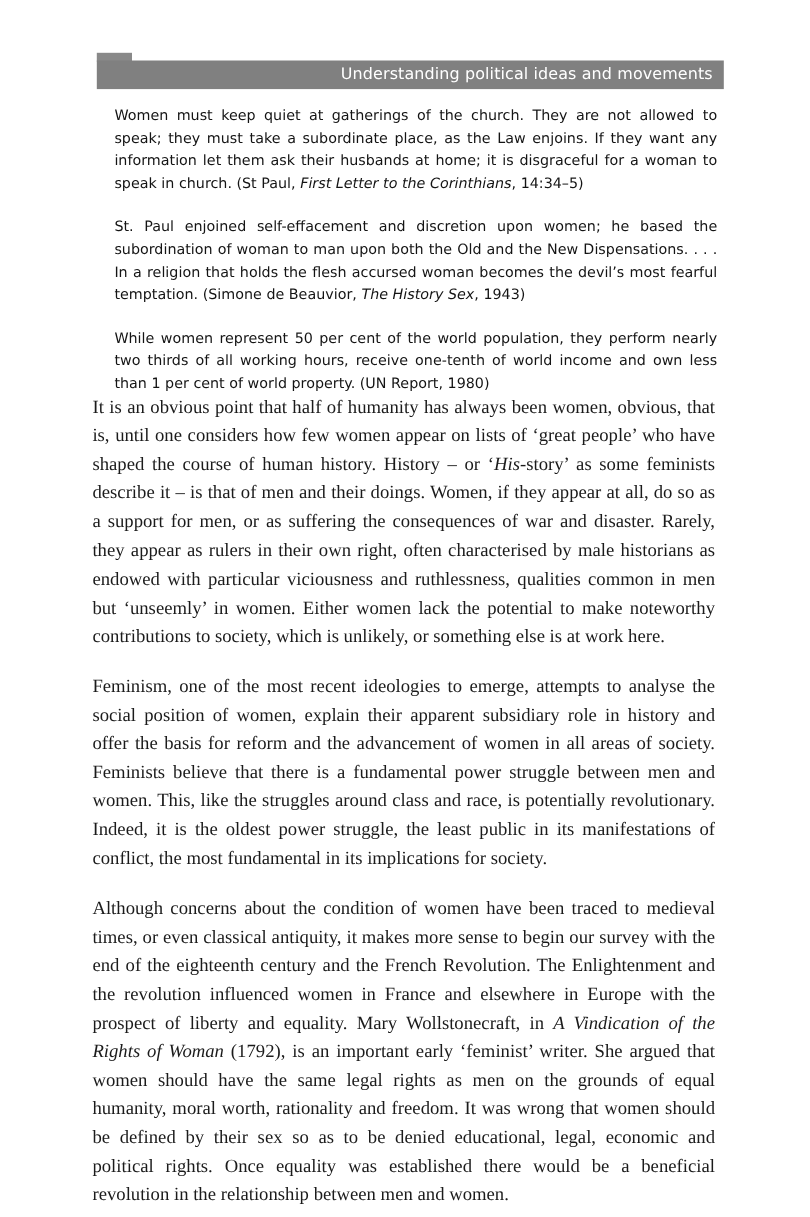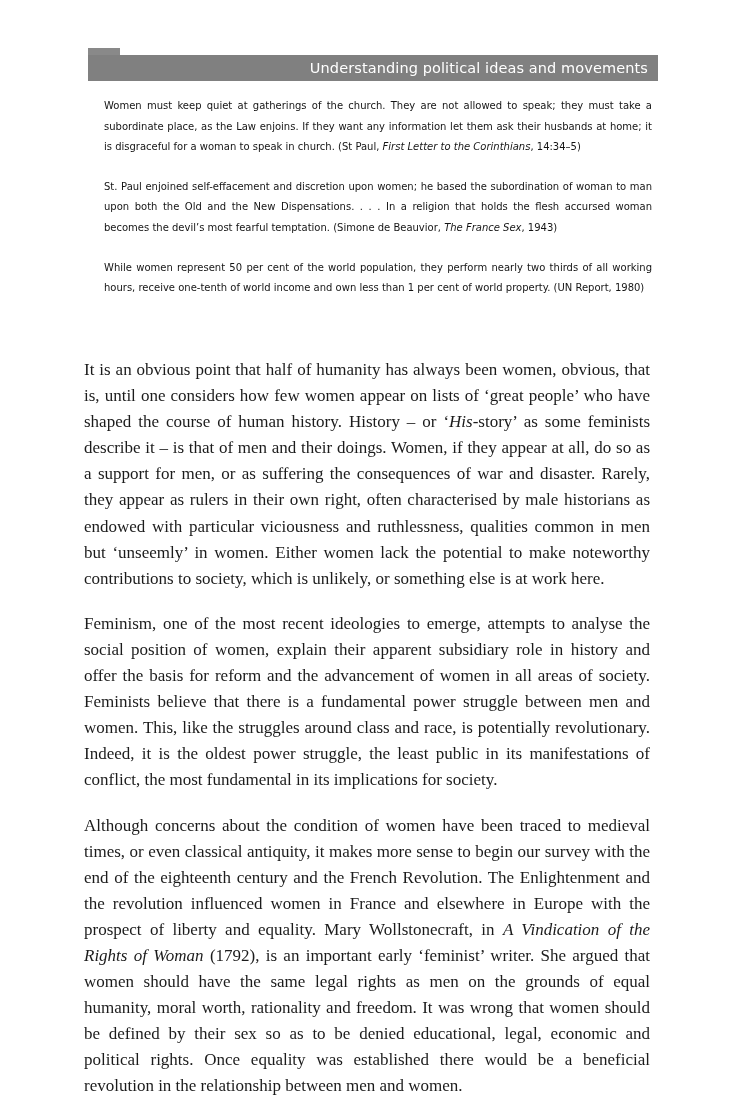--- a/index.html
+++ b/index.html
@@ -72,21 +72,21 @@
 
   
   .extract-block {
     position: absolute;
     left: 104px;
     top: 96px;
     width: 548px;
   }
   .extract {
     font-family: "DejaVu Sans", "Liberation Sans", sans-serif;
-    font-size: 10px;
+    font-size: 13px;
     line-height: 20.6px;
     text-align: justify;
     color: #141414;
     margin: 0 0 19px 0;
   }
   .extract:last-child { margin-bottom: 12px; }
   .extract i { font-style: italic; }
 
   
   .body-block {
@@ -116,21 +116,21 @@
   <div class="header-zone">
     <div class="header-tab"></div>
     <div class="header-bar">
       <span class="header-folio"></span>
       <span class="header-title">Understanding political ideas and movements</span>
     </div>
   </div>
 
   <div class="extract-block">
       <div class="extract"><span>Women must keep quiet at gatherings of the church. They are not allowed to speak; they must take a subordinate place, as the Law enjoins. If they want any information let them ask their husbands at home; it is disgraceful for a woman to speak in church. (St Paul, </span><i>First Letter to the Corinthians</i><span>, 14:34–5)</span></div>
-      <div class="extract"><span>St. Paul enjoined self-effacement and discretion upon women; he based the subordination of woman to man upon both the Old and the New Dispensations. . . . In a religion that holds the flesh accursed woman becomes the devil’s most fearful temptation. (Simone de Beauvior, </span><i>The France Sex</i><span>, 1943)</span></div>
+      <div class="extract"><span>St. Paul enjoined self-effacement and discretion upon women; he based the subordination of woman to man upon both the Old and the New Dispensations. . . . In a religion that holds the flesh accursed woman becomes the devil’s most fearful temptation. (Simone de Beauvior, </span><i>The History Sex</i><span>, 1943)</span></div>
       <div class="extract"><span>While women represent 50 per cent of the world population, they perform nearly two thirds of all working hours, receive one-tenth of world income and own less than 1 per cent of world property. (UN Report, 1980)</span></div>
     </div>
 
   <div class="body-block">
       <p class="body"><span>It is an obvious point that half of humanity has always been women, obvious, that is, until one considers how few women appear on lists of ‘great people’ who have shaped the course of human history. History – or ‘</span><i>His</i><span>-story’ as some feminists describe it – is that of men and their doings. Women, if they appear at all, do so as a support for men, or as suffering the consequences of war and disaster. Rarely, they appear as rulers in their own right, often characterised by male historians as endowed with particular viciousness and ruthlessness, qualities common in men but ‘unseemly’ in women. Either women lack the potential to make noteworthy contributions to society, which is unlikely, or something else is at work here.</span></p>
       <p class="body"><span>Feminism, one of the most recent ideologies to emerge, attempts to analyse the social position of women, explain their apparent subsidiary role in history and offer the basis for reform and the advancement of women in all areas of society. Feminists believe that there is a fundamental power struggle between men and women. This, like the struggles around class and race, is potentially revolutionary. Indeed, it is the oldest power struggle, the least public in its manifestations of conflict, the most fundamental in its implications for society.</span></p>
       <p class="body"><span>Although concerns about the condition of women have been traced to medieval times, or even classical antiquity, it makes more sense to begin our survey with the end of the eighteenth century and the French Revolution. The Enlightenment and the revolution influenced women in France and elsewhere in Europe with the prospect of liberty and equality. Mary Wollstonecraft, in </span><i>A Vindication of the Rights of Woman</i><span> (1792), is an important early ‘feminist’ writer. She argued that women should have the same legal rights as men on the grounds of equal humanity, moral worth, rationality and freedom. It was wrong that women should be defined by their sex so as to be denied educational, legal, economic and political rights. Once equality was established there would be a beneficial revolution in the relationship between men and women.</span></p>
     </div>
 
 </div>

